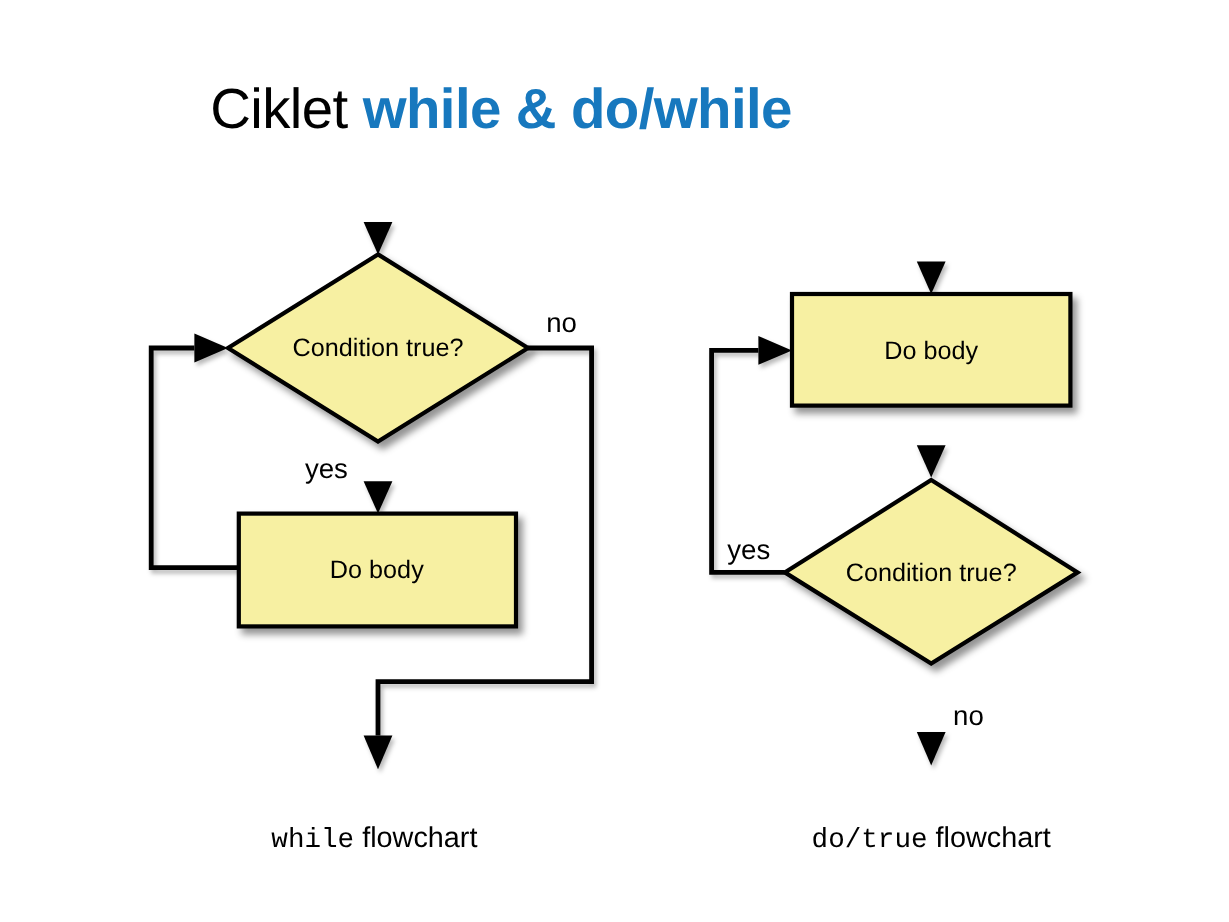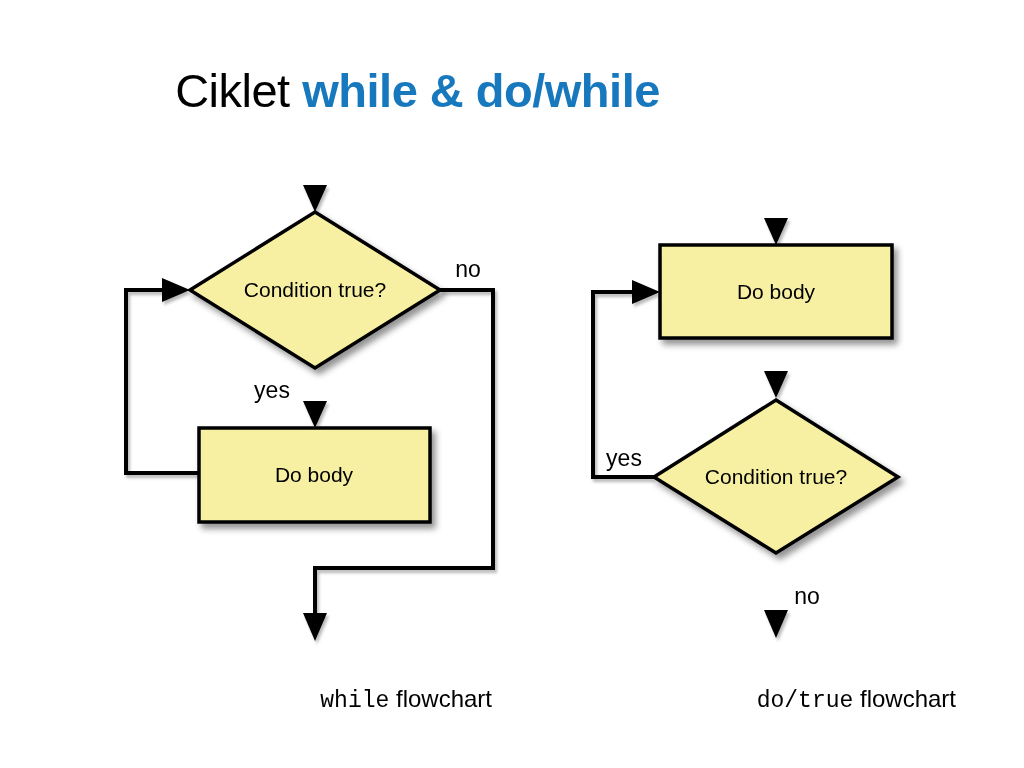--- a/index.html
+++ b/index.html
@@ -54,21 +54,21 @@
     font-family: "Liberation Sans", sans-serif;
     font-size: 23px;
     fill: #000;
     text-anchor: middle;
   }
 
   .caption {
     position: absolute;
     top: 685px;
     width: 360px;
-    text-align: right;
+    text-align: center;
     font-size: 24px;
     color: #000;
   }
   .caption .mono {
     font-family: "Liberation Mono", monospace;
     font-size: 23px;
   }
   .caption-while { left: 132px; }
   .caption-dowhile { left: 596px; }
 </style>

